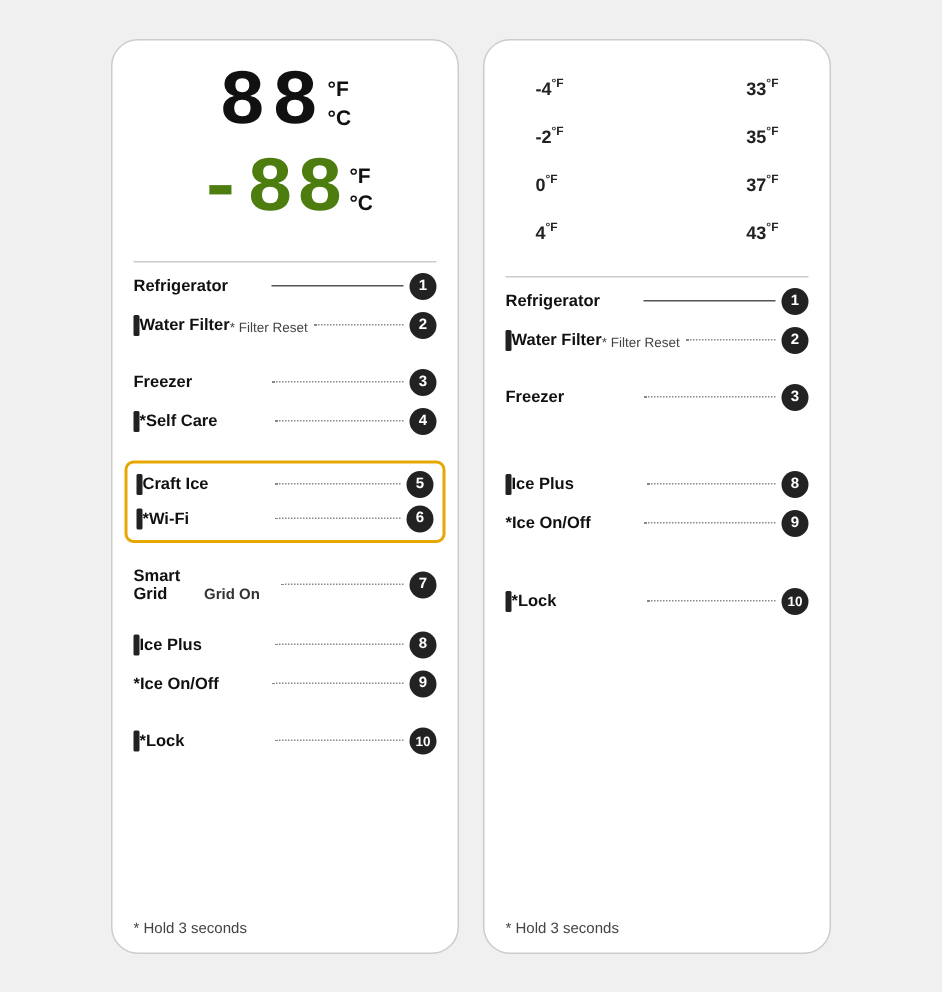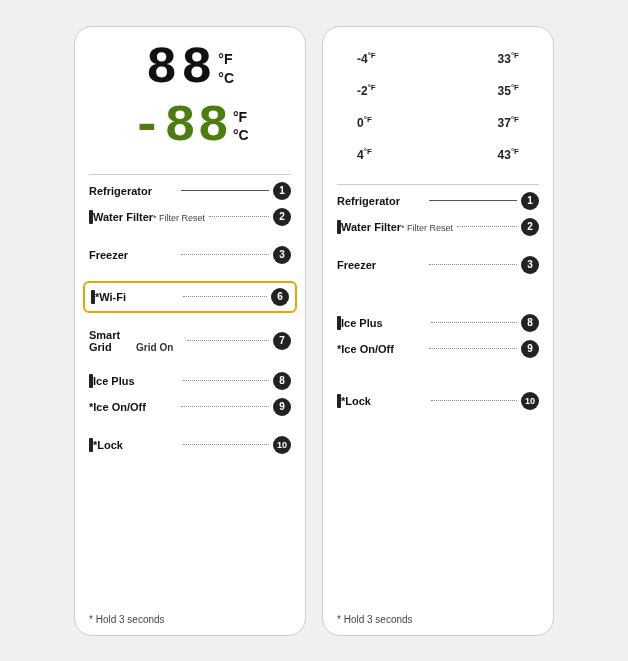--- a/index.html
+++ b/index.html
@@ -245,25 +245,43 @@
 
       <div class="control-group">
         <div class="control-row">
           <div class="control-left"></div>
           <span class="control-label">Freezer</span>
           <div class="dot-line"></div>
           <div class="number-badge">3</div>
         </div>
       </div>
 
+      <div class="control-group">
+        <div class="control-row">
+          <div class="control-left">
+            <div class="indicator-bar"></div>
+          </div>
+          <span class="control-label">*Self Care</span>
+          <div class="dot-line"></div>
+          <div class="number-badge">4</div>
+        </div>
+      </div>
 
       <div style="height:4px;"></div>
 
       <div class="control-group highlighted">
 
+        <div class="control-row" style="margin-bottom:3px;">
+          <div class="control-left">
+            <div class="indicator-bar"></div>
+          </div>
+          <span class="control-label">Craft Ice</span>
+          <div class="dot-line"></div>
+          <div class="number-badge">5</div>
+        </div>
 
         <div class="control-row">
           <div class="control-left">
             <div class="indicator-bar"></div>
           </div>
           <span class="control-label">*Wi-Fi</span>
           <div class="dot-line"></div>
           <div class="number-badge">6</div>
         </div>
       </div>

